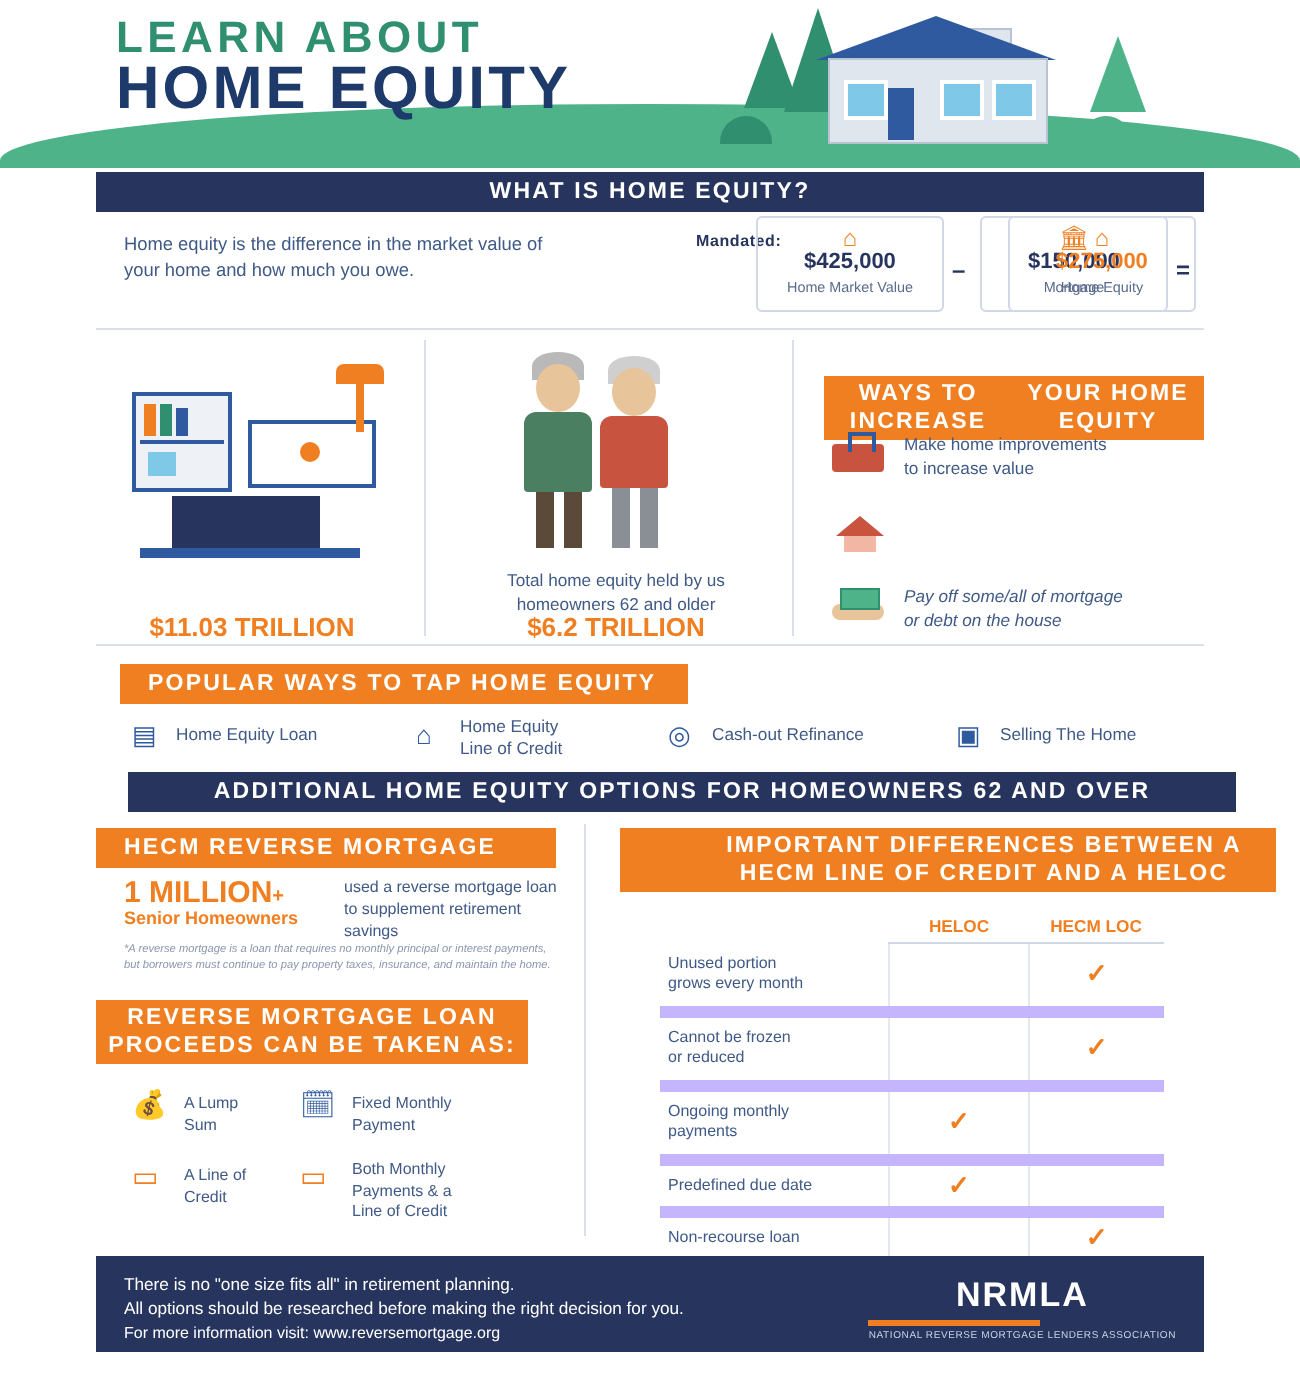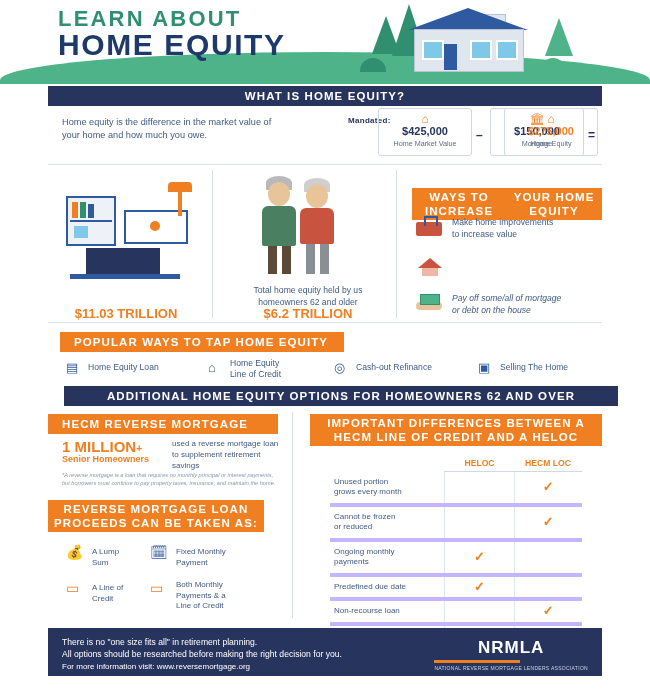--- a/index.html
+++ b/index.html
@@ -101,25 +101,25 @@
   .million small{font-size:10px;}
   .senior{position:absolute;left:62px;top:454px;font-size:9px;font-weight:bold;color:#f07f22;}
   .hecm-side{position:absolute;left:172px;top:438px;width:108px;font-size:8px;color:#3f5a86;line-height:11px;}
   .hecm-note{position:absolute;left:62px;top:472px;width:216px;font-size:5.6px;color:#8a97ae;line-height:7.6px;font-style:italic;}
 
   .proceeds-bar{left:48px;top:500px;width:216px;height:32px;flex-direction:column;line-height:14px;}
   .pr-item{position:absolute;font-size:8px;color:#3f5a86;line-height:10.5px;}
   .pr-ico{position:absolute;font-size:14px;}
 
   
-  .tbl-bar{left:310px;top:414px;width:292px;height:32px;flex-direction:column;line-height:14px;}
+  .tbl-bar{left:310px;top:414px;width:292px;height:32px;flex-direction:column;line-height:14px;padding-left:36px;}
   .tbl{position:absolute;left:330px;top:455px;width:252px;font-size:8px;border-collapse:collapse;}
   .tbl th{font-size:8.6px;font-weight:bold;color:#f07f22;text-align:center;padding:3px 2px;border-bottom:1px solid #cfd8e4;}
   .tbl th.blank{border-bottom:none;}
-  .tbl td{padding:5px 4px;color:#3f5a86;line-height:10.5px;border-bottom:4px solid #c4b5fd;}
+  .tbl td{padding:5px 4px;color:#3f5a86;line-height:10.5px;border-bottom:6px solid #c4b5fd;}
   .tbl td.lbl{width:118px;text-align:left;}
   .tbl td.ck{width:66px;text-align:center;color:#f07f22;font-size:13px;font-weight:bold;}
   .tbl .vline{border-left:1px solid #e2e8f1;}
   .tbl tr:last-child td{border-bottom:1px solid #cfd8e4;}
 
   
   .footer{position:absolute;left:48px;top:628px;width:554px;height:48px;background:#27355e;color:#fff;}
   .footer-text{position:absolute;left:14px;top:8px;font-size:8.6px;line-height:12px;}
   .footer-more{position:absolute;left:14px;top:34px;font-size:8px;}
   .nrmla{position:absolute;right:14px;top:10px;text-align:center;}

